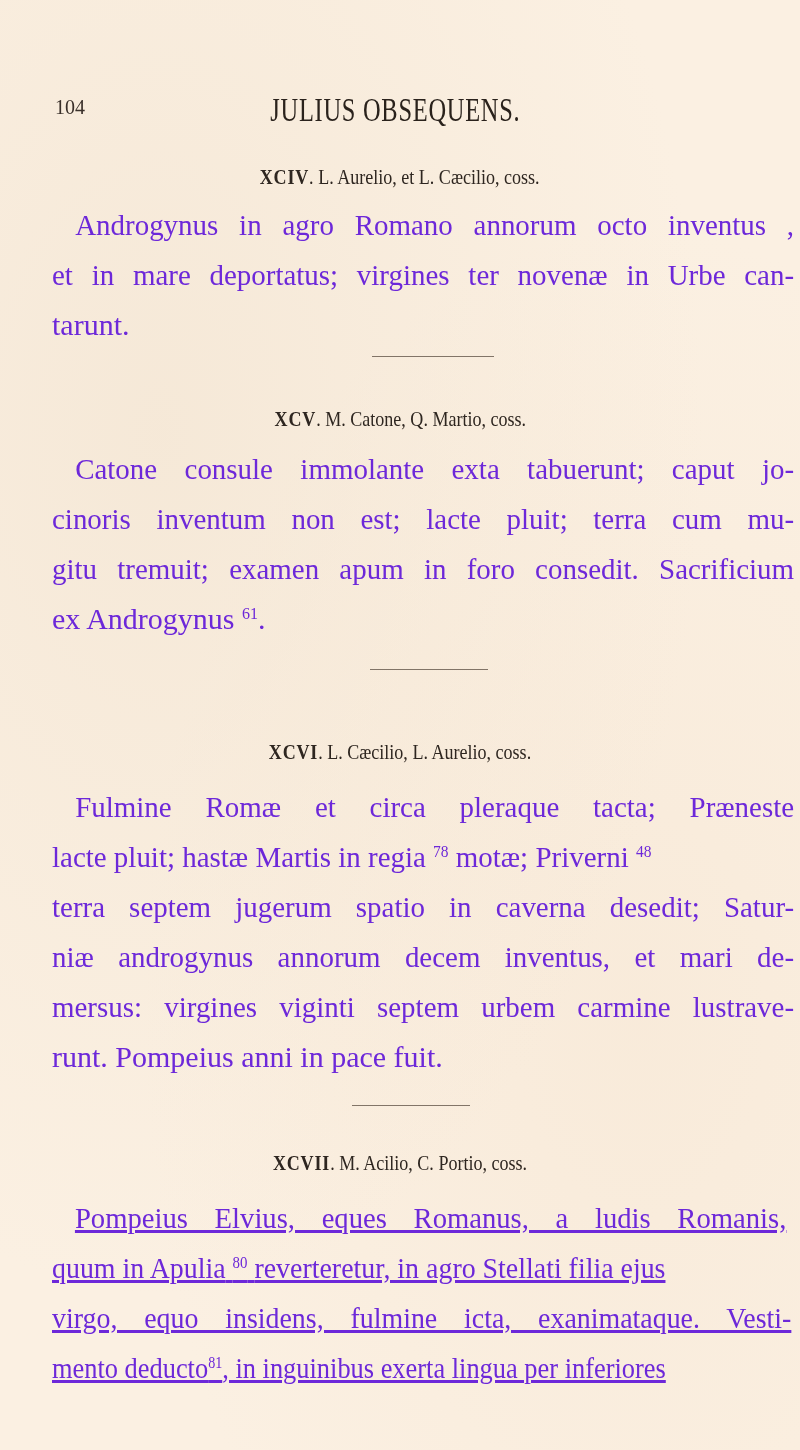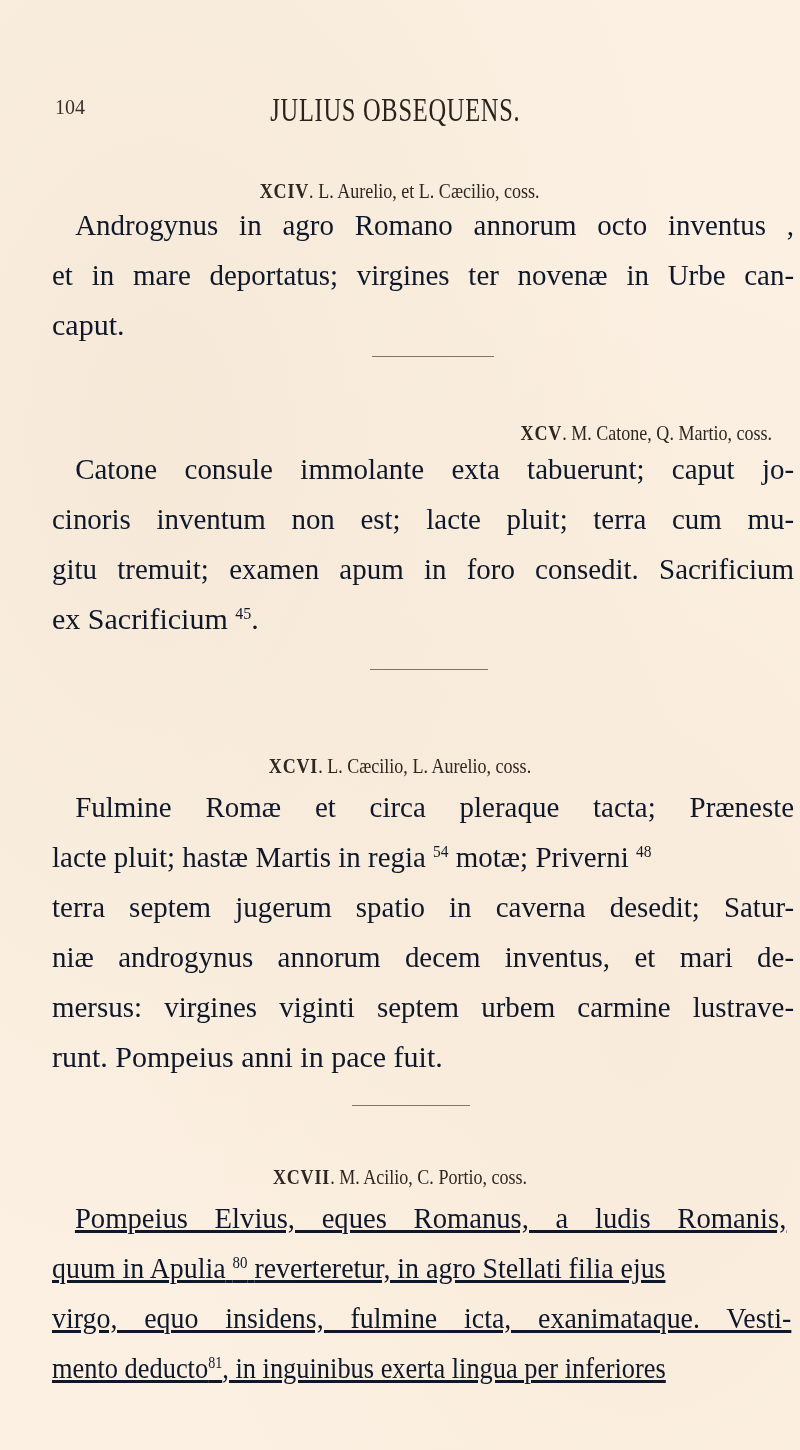--- a/index.html
+++ b/index.html
@@ -45,37 +45,36 @@
       transform-origin: 382px 0;
       color: #2a221c;
     }
     .section-heading {
       position: absolute;
       left: 0;
       width: 800px;
       text-align: center;
       font-size: 22px;
       color: #2e2620;
-      margin-top: 14px;
     }
     .section-heading .numeral {
       font-weight: bold;
       letter-spacing: 1px;
     }
     .section-heading .inner {
       display: inline-block;
       transform: scaleX(0.82);
     }
     .para {
       position: absolute;
       left: 52px;
       width: 720px;
       font-size: 30px;
       line-height: 50px;
-      color: #0f172a;
+      color: #6d28d9;
     }
     .line {
       display: block;
       white-space: nowrap;
       transform-origin: 0 0;
     }
     .justify {
       text-align: justify;
       text-align-last: justify;
     }
@@ -103,45 +102,45 @@
   <div class="running-head">JULIUS OBSEQUENS.</div>
 
   <div class="section-heading" style="top:150px;">
     <span class="inner">
       <span class="numeral">XCIV</span><span>. L. Aurelio, et L. Cæcilio, coss.</span>
     </span>
   </div>
   <div class="para" style="top:186px;">
     <span class="line justify indent" style="transform:scaleX(0.965);width:745px;">Androgynus in agro Romano annorum octo inventus ,</span>
     <span class="line justify" style="transform:scaleX(0.965);width:769px;">et in mare deportatus; virgines ter novenæ in Urbe can-</span>
-    <span class="line">caput.</span>
+    <span class="line">tarunt.</span>
   </div>
   <div class="rule" style="left:372px;top:342px;width:122px;"></div>
 
-  <div class="section-heading" style="top:392px;text-align:right;">
+  <div class="section-heading" style="top:392px;">
     <span class="inner">
       <span class="numeral">XCV</span><span>. M. Catone, Q. Martio, coss.</span>
     </span>
   </div>
   <div class="para" style="top:430px;">
     <span class="line justify indent" style="transform:scaleX(0.965);width:745px;">Catone consule immolante exta tabuerunt; caput jo-</span>
     <span class="line justify" style="transform:scaleX(0.965);width:769px;">cinoris inventum non est; lacte pluit; terra cum mu-</span>
     <span class="line justify" style="transform:scaleX(0.965);width:769px;">gitu tremuit; examen apum in foro consedit. Sacrificium</span>
-    <span class="line"><span>ex Sacrificium</span> <sup>45</sup><span>.</span></span>
+    <span class="line"><span>ex Androgynus</span> <sup>61</sup><span>.</span></span>
   </div>
   <div class="rule" style="left:370px;top:655px;width:118px;"></div>
 
   <div class="section-heading" style="top:725px;">
     <span class="inner">
       <span class="numeral">XCVI</span><span>. L. Cæcilio, L. Aurelio, coss.</span>
     </span>
   </div>
   <div class="para" style="top:768px;">
     <span class="line justify indent" style="transform:scaleX(0.965);width:745px;">Fulmine Romæ et circa pleraque tacta; Præneste</span>
-    <span class="line" style="transform:scaleX(0.965);width:769px;"><span>lacte pluit; hastæ Martis in regia</span> <sup>54</sup> <span>motæ; Priverni</span> <sup>48</sup></span>
+    <span class="line" style="transform:scaleX(0.965);width:769px;"><span>lacte pluit; hastæ Martis in regia</span> <sup>78</sup> <span>motæ; Priverni</span> <sup>48</sup></span>
     <span class="line justify" style="transform:scaleX(0.965);width:769px;">terra septem jugerum spatio in caverna desedit; Satur-</span>
     <span class="line justify" style="transform:scaleX(0.965);width:769px;">niæ androgynus annorum decem inventus, et mari de-</span>
     <span class="line justify" style="transform:scaleX(0.965);width:769px;">mersus: virgines viginti septem urbem carmine lustrave-</span>
     <span class="line">runt. Pompeius anni in pace fuit.</span>
   </div>
   <div class="rule" style="left:352px;top:1091px;width:118px;"></div>
 
   <div class="section-heading" style="top:1136px;">
     <span class="inner">
       <span class="numeral">XCVII</span><span>. M. Acilio, C. Portio, coss.</span>

